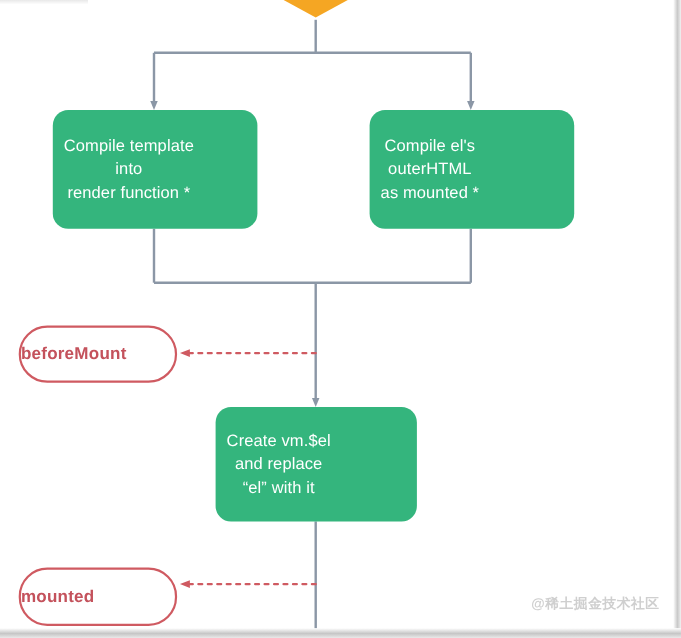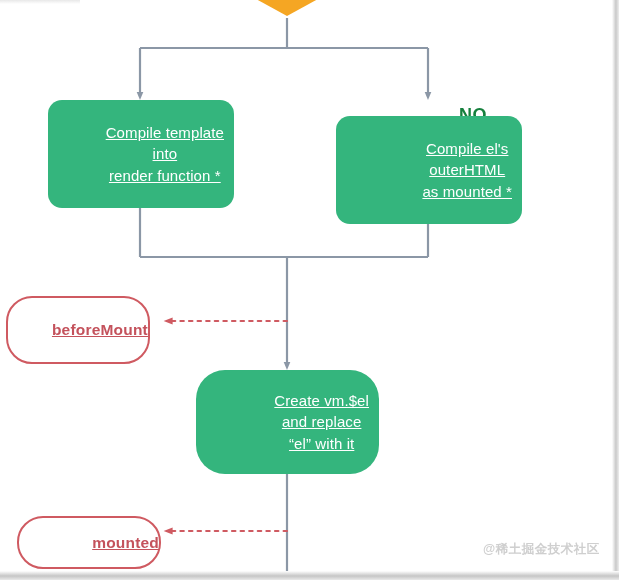--- a/index.html
+++ b/index.html
@@ -26,23 +26,22 @@
   }
   .edge-topleft {
     position:absolute; top:0; left:0; width:80px; height:4px;
     background:linear-gradient(to bottom,#e8e8e8,#ffffff);
   }
 
   svg.wires { position:absolute; top:0; left:0; width:619px; height:580px; }
 
   .node {
     position:absolute;
-    display:flex; align-items:center; justify-content:flex-end;
+    display:flex; align-items:center; justify-content:flex-start;
     text-align:center;
-    text-decoration:underline;
   }
   .green-box {
     background:#34b57d;
     border-radius:14px;
     color:#ffffff;
     font-size:15px;
     line-height:1.42;
     font-weight:400;
     letter-spacing:.1px;
     padding:6px 10px;
@@ -128,37 +127,37 @@
   <div class="branch-label" style="left:459px; top:64px;">NO</div>
 
   <div class="node green-box" style="left:48px; top:100px; width:186px; height:108px;">
     <div>
       <div>Compile template</div>
       <div>into</div>
       <div>render function *</div>
     </div>
   </div>
 
-  <div class="node green-box" style="left:336px; top:100px; width:186px; height:108px;margin-top:16px;">
+  <div class="node green-box" style="left:336px; top:100px; width:186px; height:108px;">
     <div>
       <div>Compile el's</div>
       <div>outerHTML</div>
       <div>as mounted *</div>
     </div>
   </div>
 
-  <div class="node green-box" style="left:196px; top:370px; width:183px; height:104px;border-radius:29px;">
+  <div class="node green-box" style="left:196px; top:370px; width:183px; height:104px;">
     <div>
       <div>Create vm.$el</div>
       <div>and replace</div>
       <div>“el” with it</div>
     </div>
   </div>
 
-  <div class="node hook-pill" style="left:6px; top:296px; width:144px; height:68px;">
+  <div class="node hook-pill" style="left:17px; top:296px; width:144px; height:52px;">
     <span>beforeMount</span>
   </div>
 
   <div class="node hook-pill" style="left:17px; top:505px; width:144px; height:53px;margin-top:11px;">
     <span>mounted</span>
   </div>
 
   <div class="watermark" style="left:483px; top:541px;">@稀土掘金技术社区</div>
 
   <div class="edge-topleft"></div>

